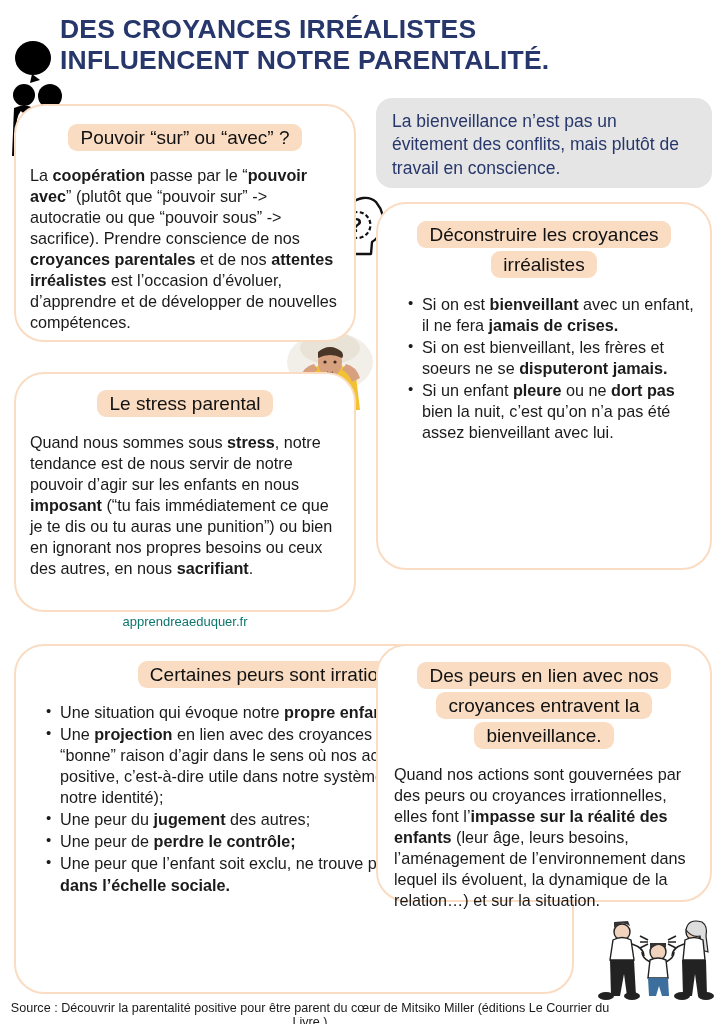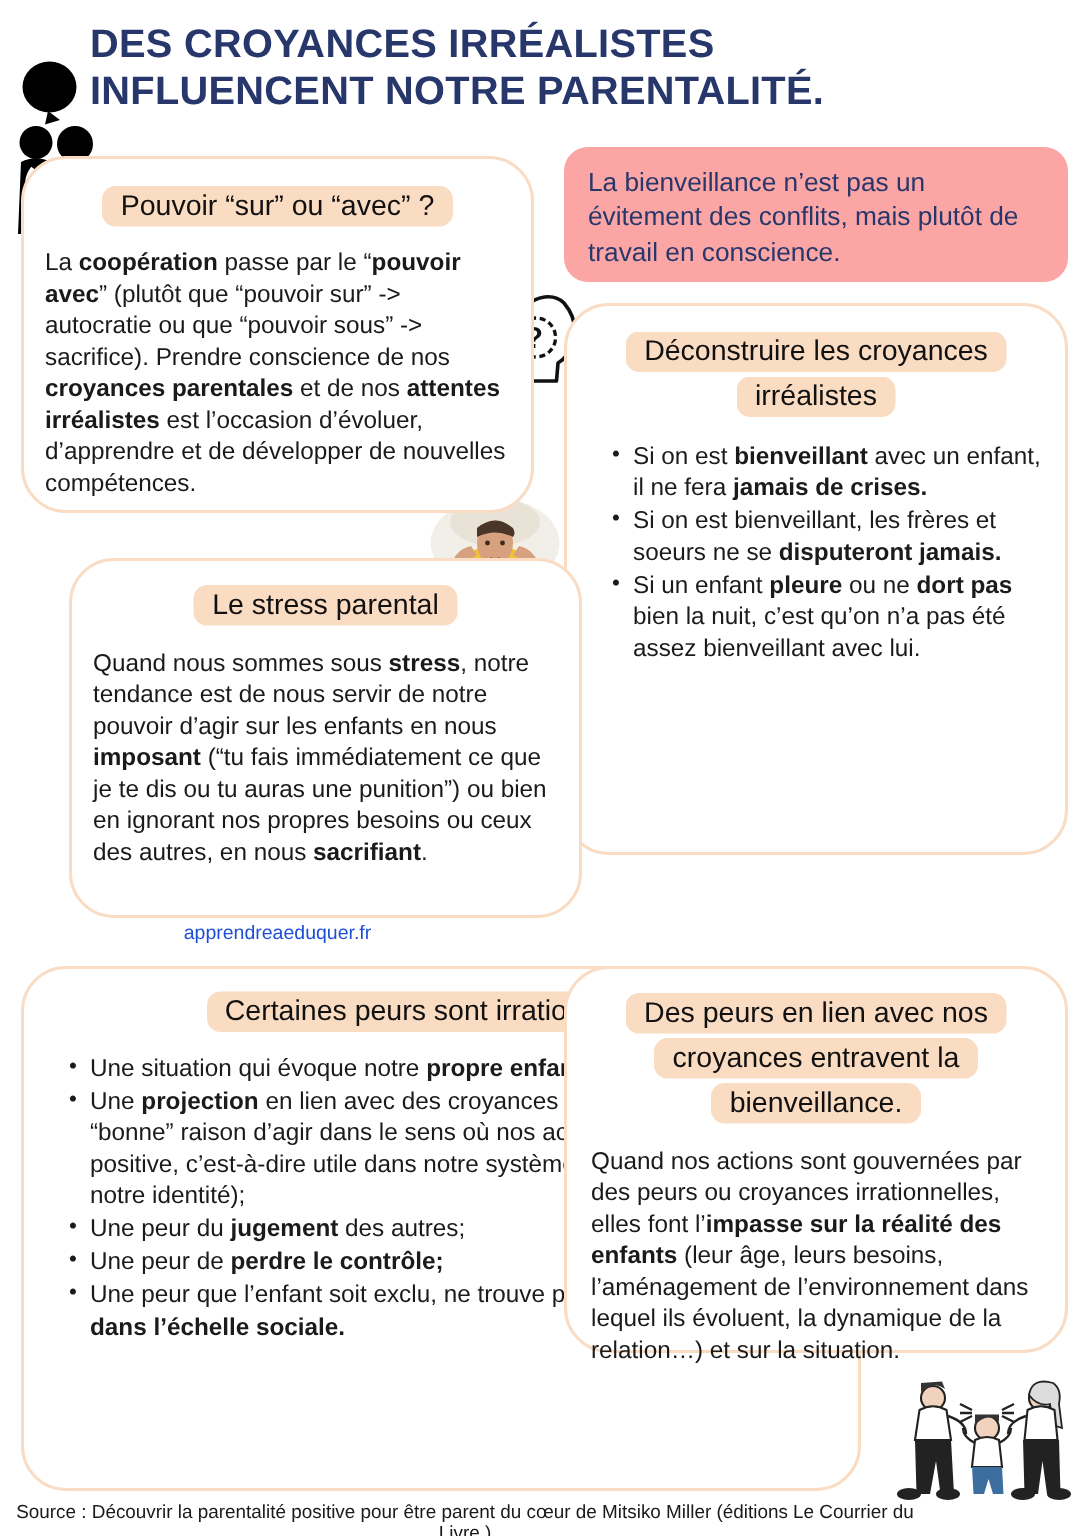--- a/index.html
+++ b/index.html
@@ -29,21 +29,21 @@
 
   
   .card {
     position: absolute;
     background: #ffffff;
     border: 2.5px solid #fadcc2;
     border-radius: 30px;
   }
   .flat {
     position: absolute;
-    background: #fca5a5;
+    background: #e5e5e5;
     border-radius: 16px;
   }
 
   
   .pill-wrap { text-align: center; }
   .pill {
     display: inline;
     background: #fadcc2;
     border-radius: 9px;
     box-decoration-break: clone;
@@ -76,21 +76,21 @@
     content: "•";
     position: absolute;
     left: -12px; top: -1px;
     font-size: 15px;
   }
 
   
   #card-pouvoir   { left: 14px;  top: 104px; width: 342px; height: 238px; }
   #box-bienveil   { left: 376px; top: 98px;  width: 336px; height: 90px;  padding: 12px 16px 0 16px; }
   #card-deconstr  { left: 376px; top: 202px; width: 336px; height: 368px; }
-  #card-stress    { left: 14px;  top: 372px; width: 342px; height: 240px; margin-left: 32px; }
+  #card-stress    { left: 14px;  top: 372px; width: 342px; height: 240px; }
   #card-peurs     { left: 14px;  top: 644px; width: 560px; height: 350px; }
   #card-entravent { left: 376px; top: 644px; width: 336px; height: 258px; }
 
   #card-pouvoir .pill-wrap { margin-top: 17px; }
   #card-pouvoir .body-txt  { margin: 12px 14px 0 14px; }
 
   #box-bienveil .quote {
     font-size: 17.5px; line-height: 1.34; color: #27376b;
   }
 
@@ -105,21 +105,21 @@
 
   #card-entravent .pill-wrap { margin-top: 15px; padding: 0 14px; }
   #card-entravent .body-txt  { margin: 13px 16px 0 16px; }
 
   
   #site-credit {
     position: absolute;
     left: 14px; top: 614px; width: 342px;
     text-align: center;
     font-size: 13px;
-    color: #1d4ed8;
+    color: #0f766e;
   }
 
   
   #footer {
     position: absolute;
     left: 0; top: 1001px; width: 620px;
     text-align: center;
     font-size: 12.6px;
     color: #1a1a1a;
   }

